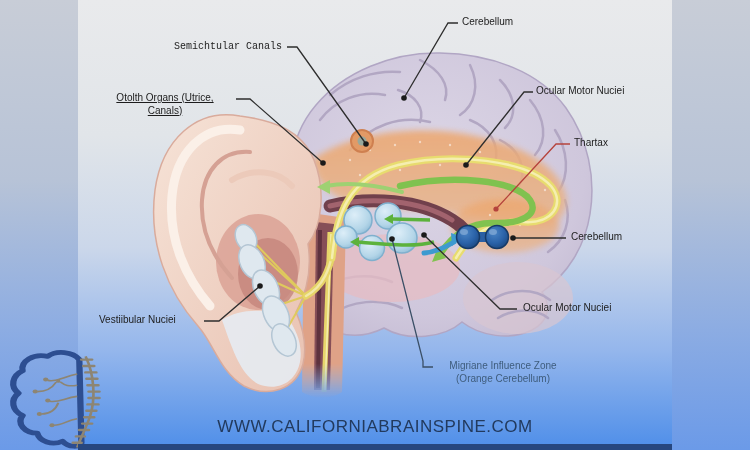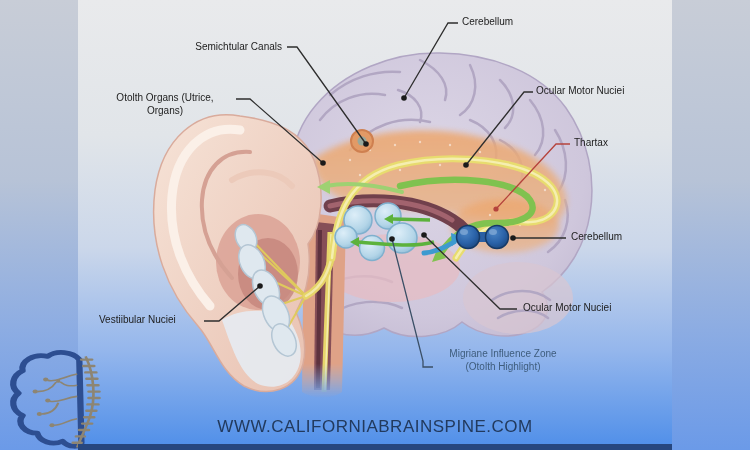--- a/index.html
+++ b/index.html
@@ -244,40 +244,40 @@
         <circle cx="28" cy="80" r="2.5"></circle>
           <circle cx="40" cy="94" r="2.5"></circle>
           <circle cx="46" cy="39" r="2"></circle>
       </g>
       <path d="M 72 8 C 80 30 82 60 76 84 C 72 98 68 108 64 122" stroke="#8d8573" stroke-width="2.5" fill="none"></path>
       <path d="M 68 12 h 10 M 70 20 h 10 M 72 28 h 10 M 73 36 h 10 M 74 44 h 10 M 75 52 h 10 M 75 60 h 10
                M 74 68 h 10 M 73 76 h 9 M 71 84 h 9 M 69 92 h 9 M 66 100 h 9 M 63 108 h 8 M 60 116 h 8" stroke="#8d8573" stroke-width="3" stroke-linecap="round"></path>
     </g>
   </svg>
 
-  <div class="label" style="left:160px;top:41px;width:122px;text-align:right;">Semichtular Canals</div>
-
-  <div class="label two-line" style="left:98px;top:92px;width:134px;">
+  <div class="label" style="left:160px;top:41px;width:122px;text-align:right;font-family:Liberation Mono, monospace;">Semichtular Canals</div>
+
+  <div class="label two-line" style="left:98px;top:92px;width:134px;text-decoration:underline;">
     <span style="display:block;">Otolth Organs (Utrice,</span>
-    <span style="display:block;">Organs)</span>
+    <span style="display:block;">Canals)</span>
   </div>
 
   <div class="label" style="left:462px;top:16px;">Cerebellum</div>
 
   <div class="label" style="left:536px;top:85px;">Ocular Motor Nuciei</div>
 
   <div class="label" style="left:574px;top:137px;text-align:center;">Thartax</div>
 
   <div class="label" style="left:571px;top:231px;">Cerebellum</div>
 
   <div class="label" style="left:523px;top:302px;">Ocular Motor Nuciei</div>
 
-  <div class="label two-line migraine" style="left:428px;top:348px;width:150px;">
+  <div class="label two-line migraine" style="left:428px;top:360px;width:150px;">
     <span style="display:block;">Migriane Influence Zone</span>
-    <span style="display:block;">(Otolth Highlight)</span>
+    <span style="display:block;">(Orange Cerebellum)</span>
   </div>
 
   <div class="label" style="left:99px;top:314px;">Vestiibular Nuciei</div>
 
   <div id="url-footer">WWW.CALIFORNIABRAINSPINE.COM</div>
 
   <div id="slide-bottom-bar"></div>
 </div>
 
 </body></html>

